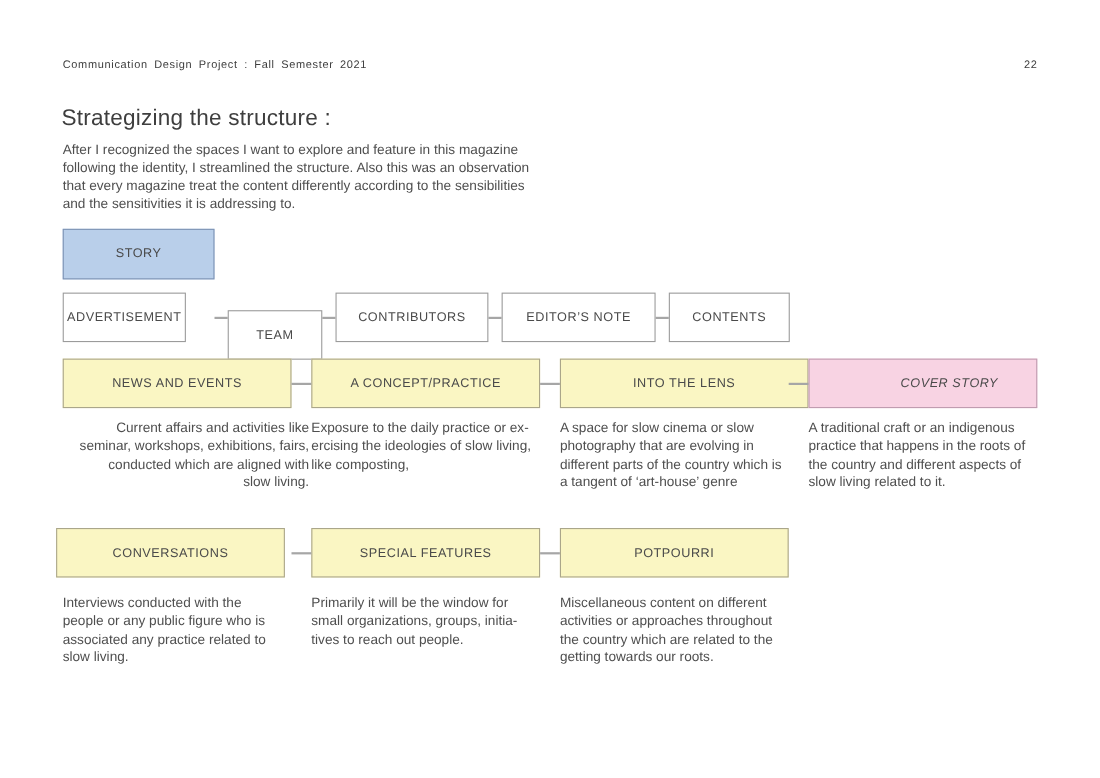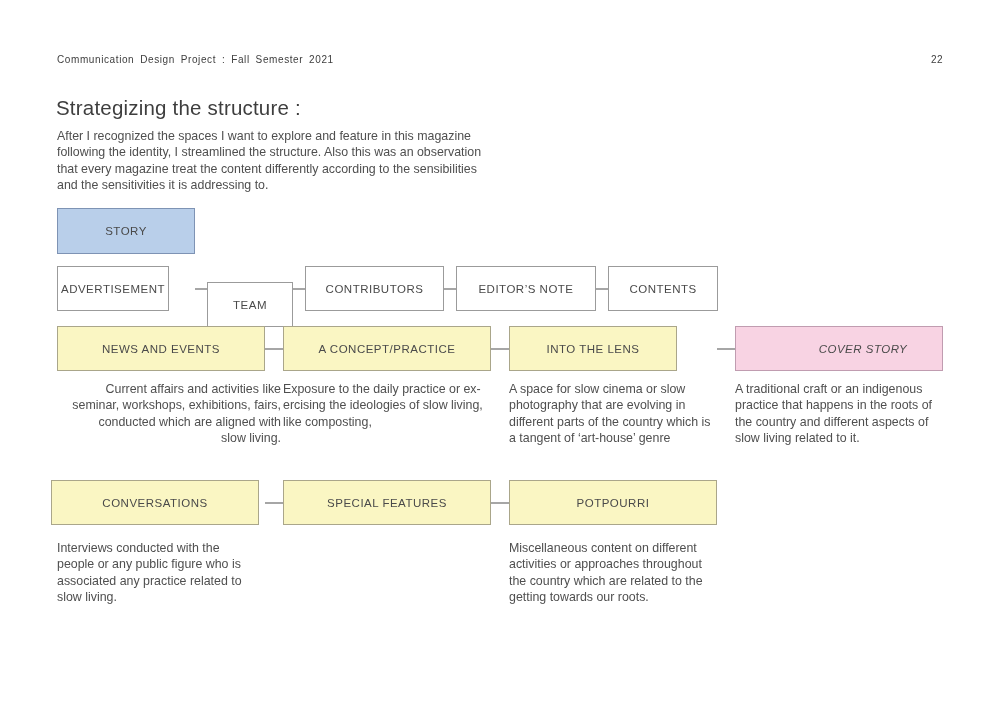--- a/index.html
+++ b/index.html
@@ -62,21 +62,21 @@
   <div class="box white" style="left:305px; top:266px; width:139px;">CONTRIBUTORS</div>
   <div class="box white" style="left:456px; top:266px; width:140px;">EDITOR’S NOTE</div>
   <div class="box white" style="left:608px; top:266px; width:110px;">CONTENTS</div>
   <div class="conn" style="left:195px; top:288px; width:12px;"></div>
   <div class="conn" style="left:293px; top:288px; width:12px;"></div>
   <div class="conn" style="left:444px; top:288px; width:12px;"></div>
   <div class="conn" style="left:596px; top:288px; width:12px;"></div>
 
   <div class="box yellow" style="left:57px;  top:326px; width:208px;">NEWS AND EVENTS</div>
   <div class="box yellow" style="left:283px; top:326px; width:208px;">A CONCEPT/PRACTICE</div>
-  <div class="box yellow" style="left:509px; top:326px; width:168px;">INTO THE LENS</div>
+  <div class="box yellow" style="left:509px; top:326px; width:226px;">INTO THE LENS</div>
   <div class="box pink" style="left:735px; top:326px; width:208px;">COVER STORY</div>
   <div class="conn" style="left:265px; top:348px; width:18px;"></div>
   <div class="conn" style="left:491px; top:348px; width:18px;"></div>
   <div class="conn" style="left:717px; top:348px; width:18px;"></div>
 
   <p class="desc" style="left:57px;  top:381px;text-align:right;">Current affairs and activities like
 seminar, workshops, exhibitions, fairs,
 conducted which are aligned with
 slow living.</p>
   <p class="desc" style="left:283px; top:381px;">Exposure to the daily practice or ex-
@@ -94,18 +94,21 @@
   <div class="box yellow" style="left:51px;  top:480px; width:208px;">CONVERSATIONS</div>
   <div class="box yellow" style="left:283px; top:480px; width:208px;">SPECIAL FEATURES</div>
   <div class="box yellow" style="left:509px; top:480px; width:208px;">POTPOURRI</div>
   <div class="conn" style="left:265px; top:502px; width:18px;"></div>
   <div class="conn" style="left:491px; top:502px; width:18px;"></div>
 
   <p class="desc" style="left:57px;  top:540px;">Interviews conducted with the
 people or any public figure who is
 associated any practice related to
 slow living.</p>
+  <p class="desc" style="left:283px; top:540px;">Primarily it will be the window for
+small organizations, groups, initia-
+tives to reach out people.</p>
   <p class="desc" style="left:509px; top:540px;">Miscellaneous content on different
 activities or approaches throughout
 the country which are related to the
 getting towards our roots.</p>
 
 </div>
 
 </body></html>

